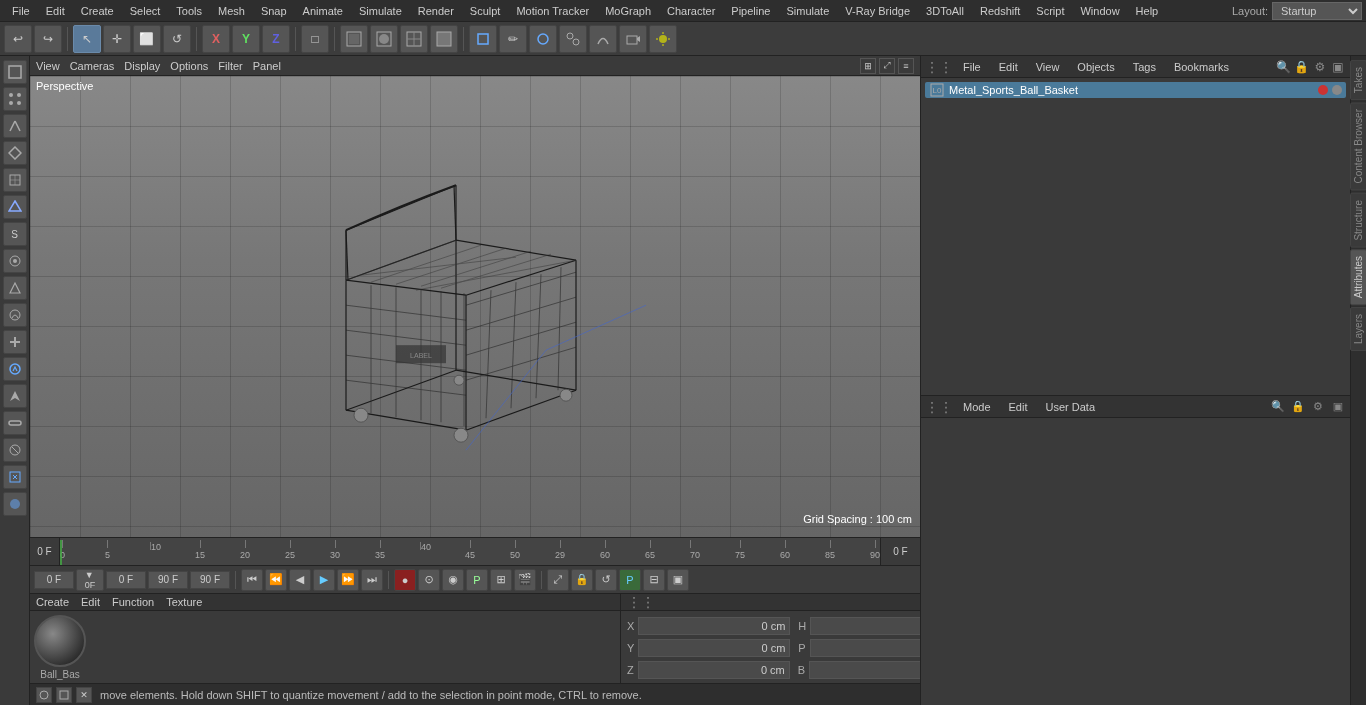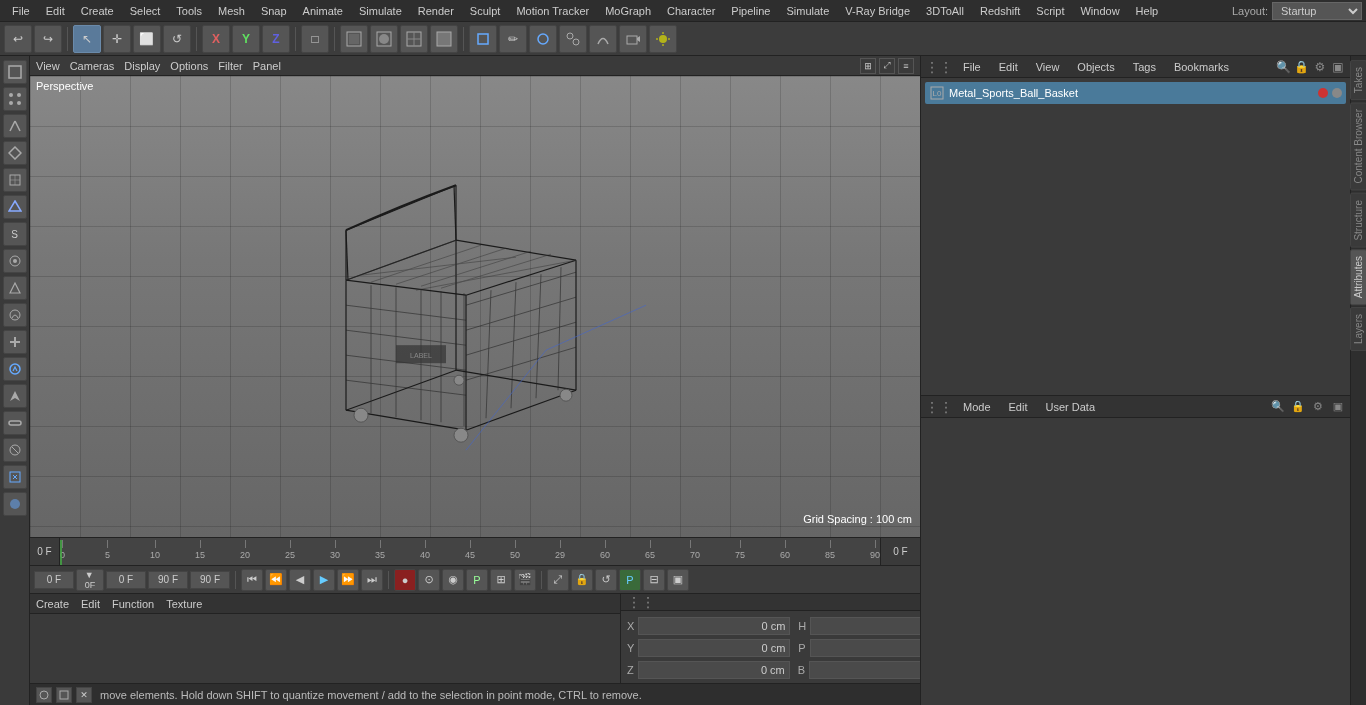--- a/index.html
+++ b/index.html
@@ -503,21 +503,21 @@
       color: #888;
       font-size: 12px;
     }
     #obj-list {
       flex: 1;
       padding: 4px;
     }
     .obj-row {
       display: flex;
       align-items: center;
-      height: 22px;
+      height: 16px;
       padding: 0 4px;
       gap: 4px;
       background: #4a7a9a;
       border-radius: 2px;
     }
     .obj-icon {
       width: 16px;
       height: 16px;
       display: flex;
       align-items: center;
@@ -947,21 +947,21 @@
 
           <div id="ruler-ticks-container" style="position:relative; width:100%; height:100%;">
               <div style="position: absolute; left: 0px; top: 0px; display: flex; flex-direction: column; align-items: center;">
                 <div style="width: 1px; height: 8px; background: rgb(119, 119, 119);"></div>
                 <div style="font-size: 9px; color: rgb(170, 170, 170); margin-top: 2px;">0</div>
               </div>
               <div style="position: absolute; left: 45px; top: 0px; display: flex; flex-direction: column; align-items: center;">
                 <div style="width: 1px; height: 8px; background: rgb(119, 119, 119);"></div>
                 <div style="font-size: 9px; color: rgb(170, 170, 170); margin-top: 2px;">5</div>
               </div>
-              <div style="position: absolute; left: 90px; top: 0px; display: flex; flex-direction: column; align-items: center;">
+              <div style="position: absolute; left: 90px; top: 0px; display: flex; align-items: center;">
                 <div style="width: 1px; height: 8px; background: rgb(119, 119, 119);"></div>
                 <div style="font-size: 9px; color: rgb(170, 170, 170); margin-top: 2px;">10</div>
               </div>
               <div style="position: absolute; left: 135px; top: 0px; display: flex; flex-direction: column; align-items: center;">
                 <div style="width: 1px; height: 8px; background: rgb(119, 119, 119);"></div>
                 <div style="font-size: 9px; color: rgb(170, 170, 170); margin-top: 2px;">15</div>
               </div>
               <div style="position: absolute; left: 180px; top: 0px; display: flex; flex-direction: column; align-items: center;">
                 <div style="width: 1px; height: 8px; background: rgb(119, 119, 119);"></div>
                 <div style="font-size: 9px; color: rgb(170, 170, 170); margin-top: 2px;">20</div>
@@ -971,21 +971,21 @@
                 <div style="font-size: 9px; color: rgb(170, 170, 170); margin-top: 2px;">25</div>
               </div>
               <div style="position: absolute; left: 270px; top: 0px; display: flex; flex-direction: column; align-items: center;">
                 <div style="width: 1px; height: 8px; background: rgb(119, 119, 119);"></div>
                 <div style="font-size: 9px; color: rgb(170, 170, 170); margin-top: 2px;">30</div>
               </div>
               <div style="position: absolute; left: 315px; top: 0px; display: flex; flex-direction: column; align-items: center;">
                 <div style="width: 1px; height: 8px; background: rgb(119, 119, 119);"></div>
                 <div style="font-size: 9px; color: rgb(170, 170, 170); margin-top: 2px;">35</div>
               </div>
-              <div style="position: absolute; left: 360px; top: 0px; display: flex; flex-direction: column; align-items: center;">
+              <div style="position: absolute; left: 360px; top: 0px; display: flex; flex-direction: row; align-items: center;">
                 <div style="width: 1px; height: 8px; background: rgb(119, 119, 119);"></div>
                 <div style="font-size: 9px; color: rgb(170, 170, 170); margin-top: 2px;">40</div>
               </div>
               <div style="position: absolute; left: 405px; top: 0px; display: flex; flex-direction: column; align-items: center;">
                 <div style="width: 1px; height: 8px; background: rgb(119, 119, 119);"></div>
                 <div style="font-size: 9px; color: rgb(170, 170, 170); margin-top: 2px;">45</div>
               </div>
               <div style="position: absolute; left: 450px; top: 0px; display: flex; flex-direction: column; align-items: center;">
                 <div style="width: 1px; height: 8px; background: rgb(119, 119, 119);"></div>
                 <div style="font-size: 9px; color: rgb(170, 170, 170); margin-top: 2px;">50</div>
@@ -1059,20 +1059,26 @@
     </div>
 
     <div style="display:flex; height:90px; border-top:1px solid #222;">
 
       <div id="material-area" style="flex:1; border:none;">
         <div id="material-menu">
           <span class="mat-menu-item">Create</span>
           <span class="mat-menu-item">Edit</span>
           <span class="mat-menu-item">Function</span>
           <span class="mat-menu-item">Texture</span>
+        </div>
+        <div id="material-content">
+          <div class="material-item">
+            <div class="material-ball"></div>
+            <div class="material-label">Ball_Bas</div>
+          </div>
         </div>
       </div>
 
       <div id="coord-panel">
         <div id="coord-menu-row">
           <span class="coord-menu-dots">⋮⋮</span>
         </div>
         <div id="coord-inputs">
           <div class="coord-row">
             <span class="coord-label">X</span>

